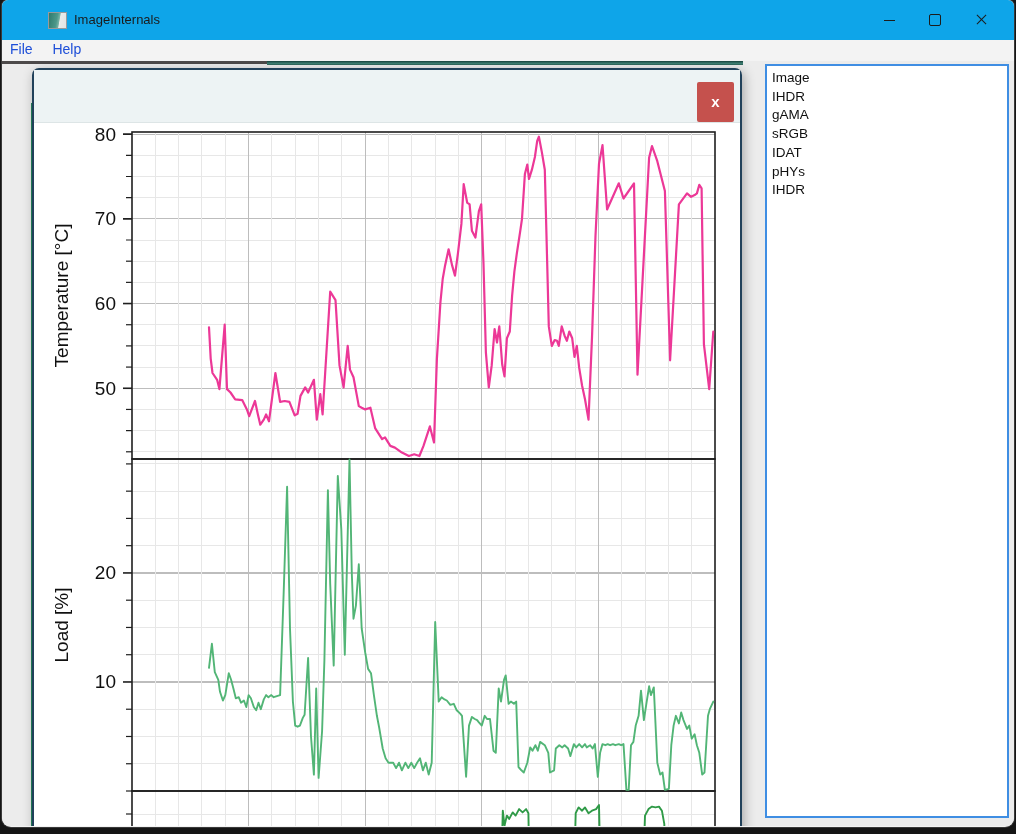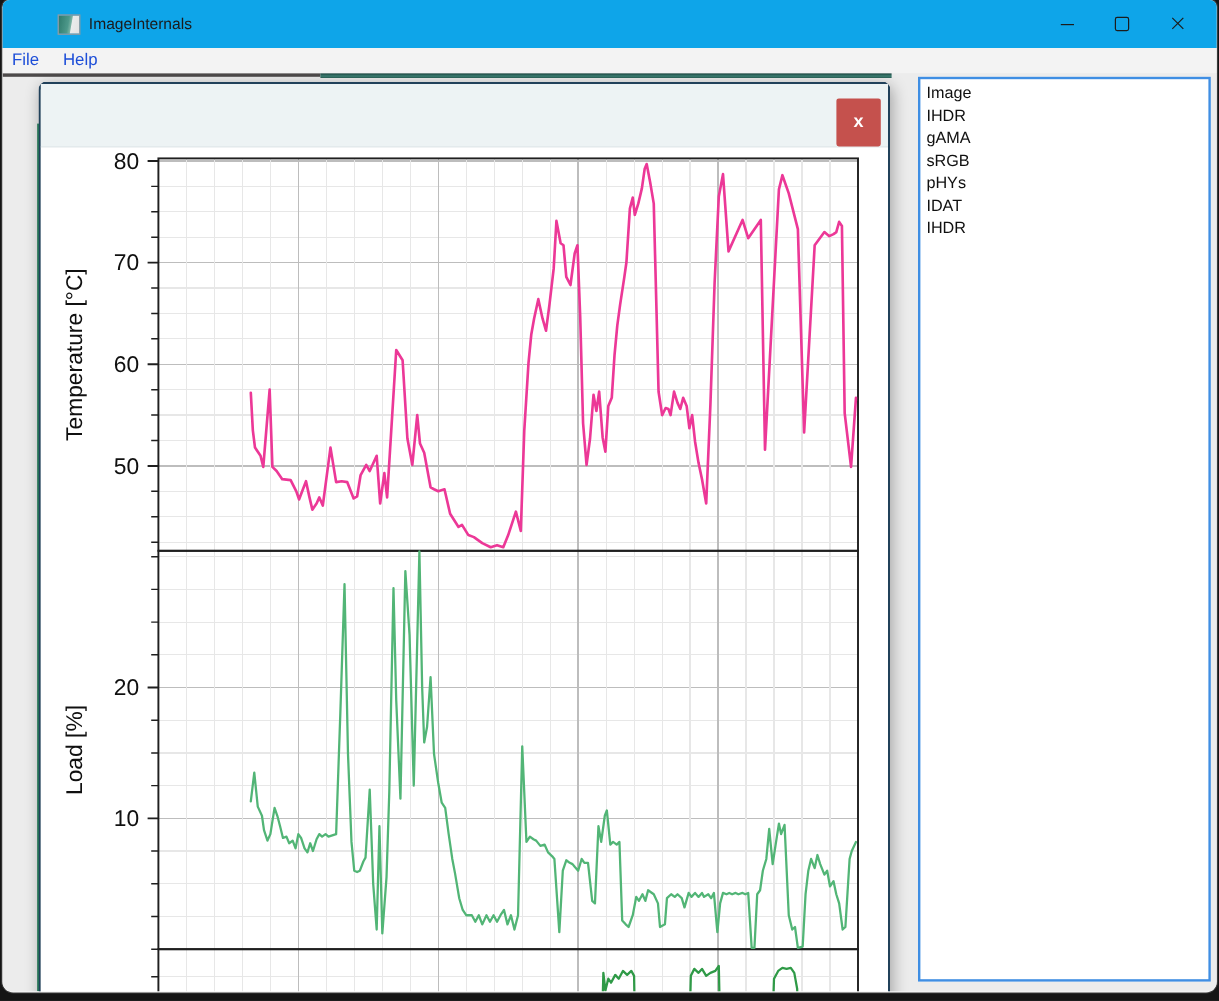--- a/index.html
+++ b/index.html
@@ -182,19 +182,19 @@
             <polyline points="175.0,760.0 467.0,760.0 468.8,687.7 470.5,702.5 472.9,692.6 475.2,695.9 478.7,689.4 481.6,692.6 485.1,686.1 488.6,689.4 492.1,686.1 494.4,690.2 495.6,760.0 539.9,760.0 541.7,690.2 544.6,684.4 548.1,687.7 551.0,684.4 554.5,690.2 558.0,687.7 562.1,686.1 565.0,682.0 566.7,760.0 608.7,760.0 611.0,692.6 614.5,686.1 618.0,683.6 621.5,684.4 625.0,683.6 627.9,687.7 630.3,700.9 632.0,760.0 679.3,760.0" fill="none" stroke="#2f9a47" stroke-width="1.9" stroke-linejoin="round" stroke-linecap="round"></polyline>
           </svg>
       </div>
     </div>
 
     <div class="chunk-list">
         <div class="chunk-item">Image</div>
         <div class="chunk-item">IHDR</div>
         <div class="chunk-item">gAMA</div>
         <div class="chunk-item">sRGB</div>
+        <div class="chunk-item">IDAT</div>
         <div class="chunk-item">pHYs</div>
-        <div class="chunk-item">IDAT</div>
         <div class="chunk-item">IHDR</div>
       </div>
   </div>
 
 </div>
 
 </body></html>

